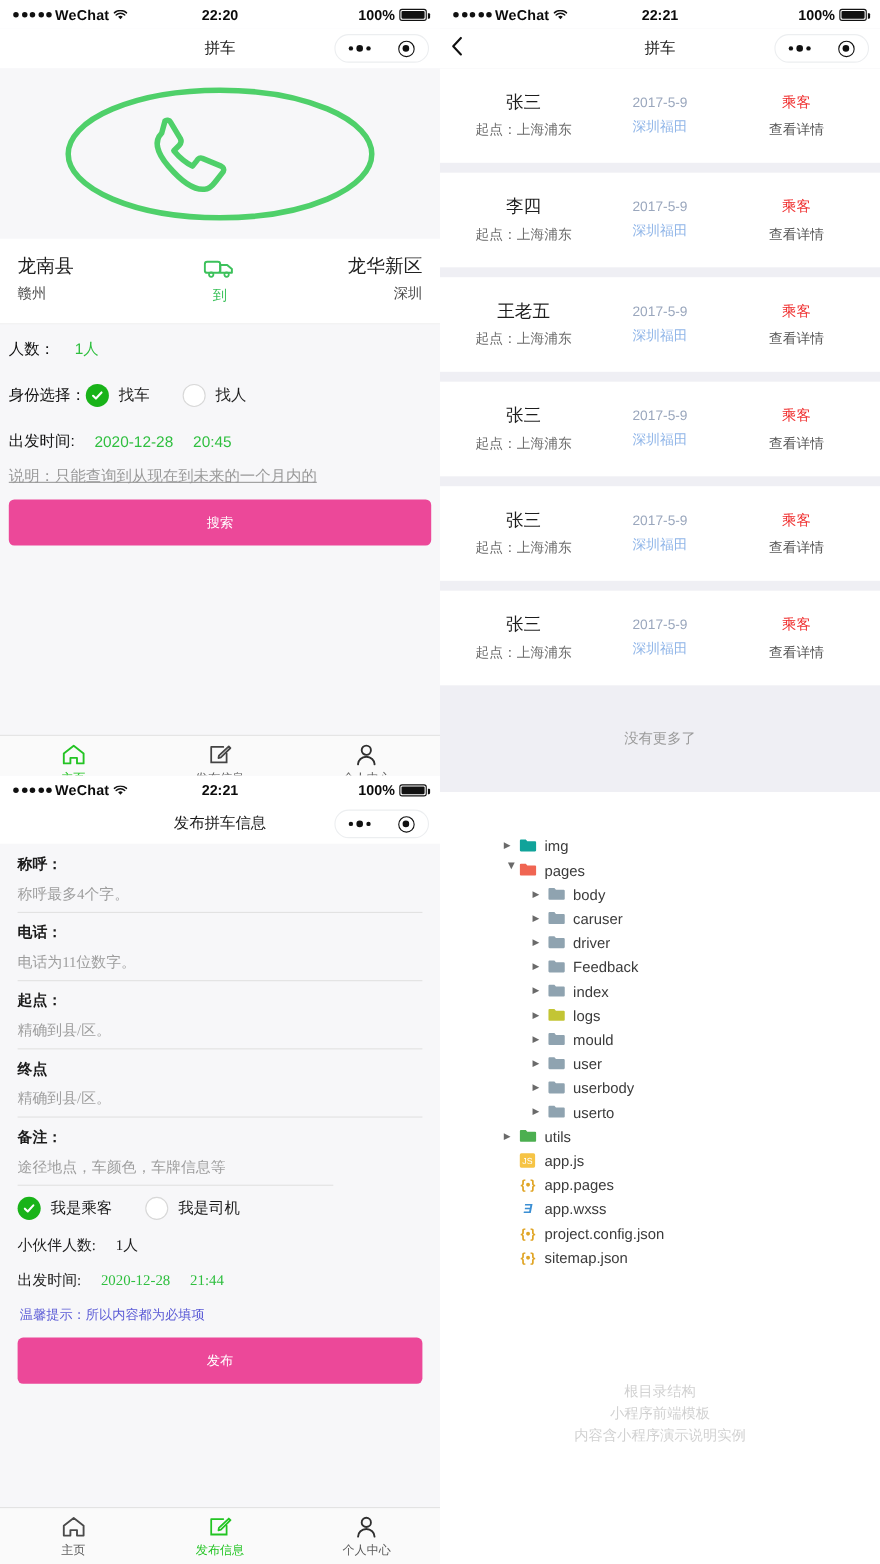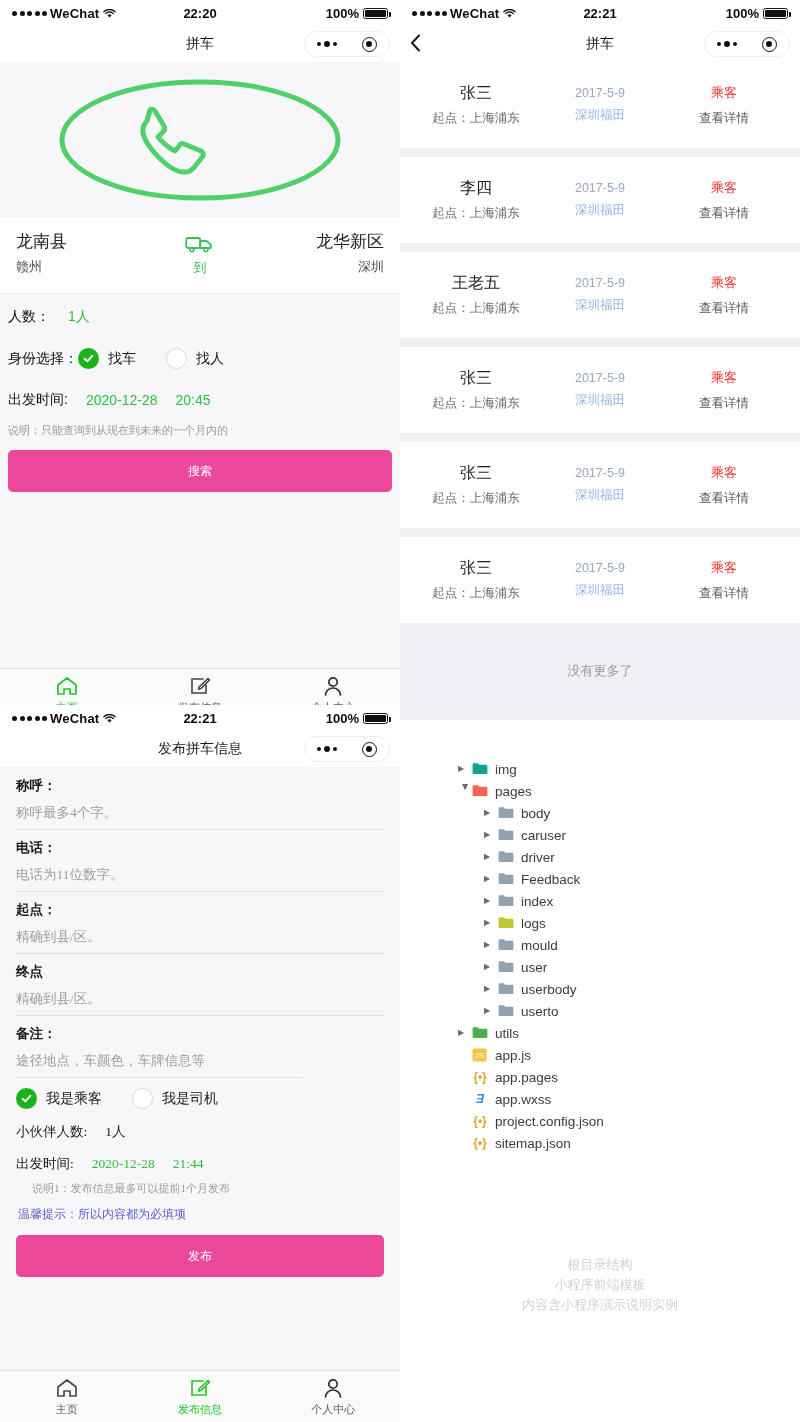--- a/index.html
+++ b/index.html
@@ -74,21 +74,21 @@
   .val-green { color: #2fbf3f; }
   .pad-l-18 { margin-left: 18px; }
   .pad-l-30 { margin-left: 30px; }
 
   .radio { width: 21px; height: 21px; border-radius: 50%; display:inline-flex; align-items:center; justify-content:center; flex: 0 0 auto; }
   .radio.on { background: #19b319; }
   .radio.off { background: #fff; border: 1px solid #d8d8d8; }
   .radio.on svg { display:block; }
   .radio-lab { margin-left: 9px; font-size: 14px; color: #1b1b1b; }
 
-  .hint { font-size: 11px; color: #9a9a9a; margin: -8px 0 12px 0; }
+  .hint { font-size: 14px; color: #9a9a9a; margin: -8px 0 12px 0; text-decoration: underline; }
   .btn-primary {
     display:block; width: 100%; height: 42px; border: none; border-radius: 5px;
     background: #ec4899; color: #fff; font-size: 12px; cursor: pointer;
     font-family: inherit;
   }
 
   
   .tabbar {
     position: absolute; left: 0; right: 0; bottom: 0; height: 52px;
     background: #fafafa; border-top: 1px solid #e3e3e3;
@@ -506,21 +506,20 @@
         <span>小伙伴人数:</span>
         <span class="pad-l-18">1人</span>
       </div>
 
       <div class="pub-row">
         <span>出发时间:</span>
         <span class="val-green pad-l-18">2020-12-28</span>
         <span class="val-green pad-l-18">21:44</span>
       </div>
 
-      <div class="note1">说明1：发布信息最多可以提前1个月发布</div>
       <div class="tip">温馨提示：所以内容都为必填项</div>
     </div>
 
     <div class="pub-btn-wrap">
       <button class="btn-primary">发布</button>
     </div>
 
     <div class="tabbar">
       <div class="tab">
         <div class="ico">

